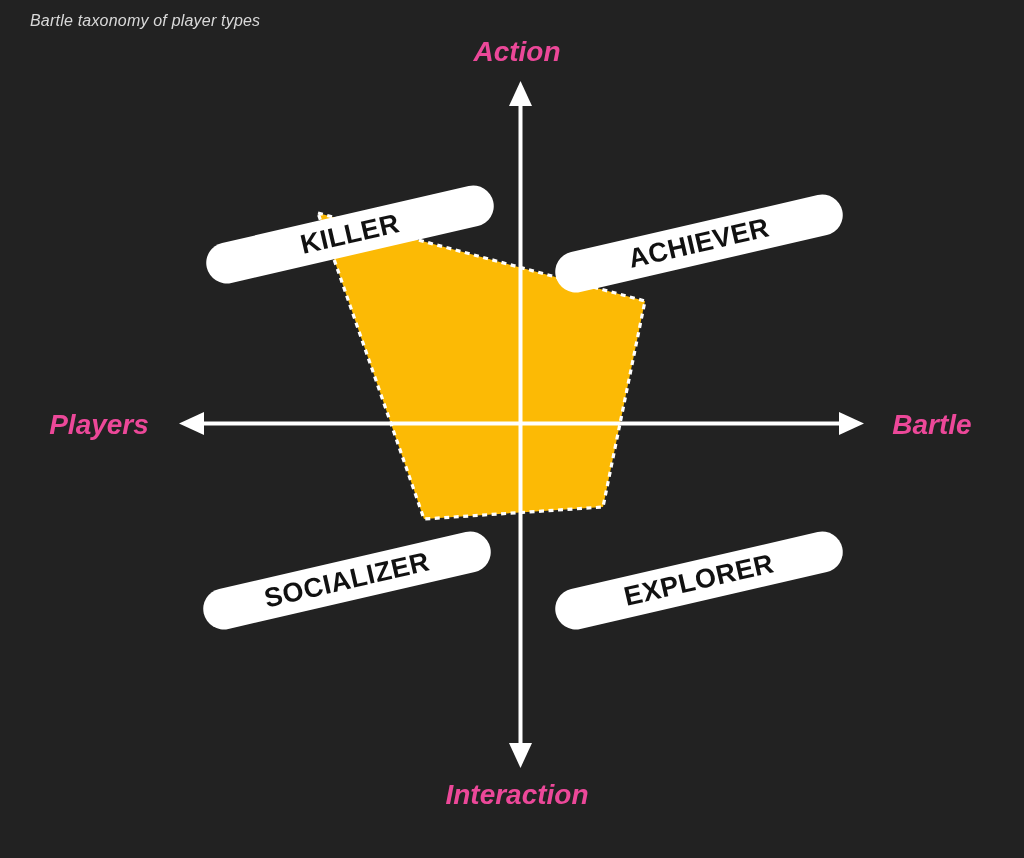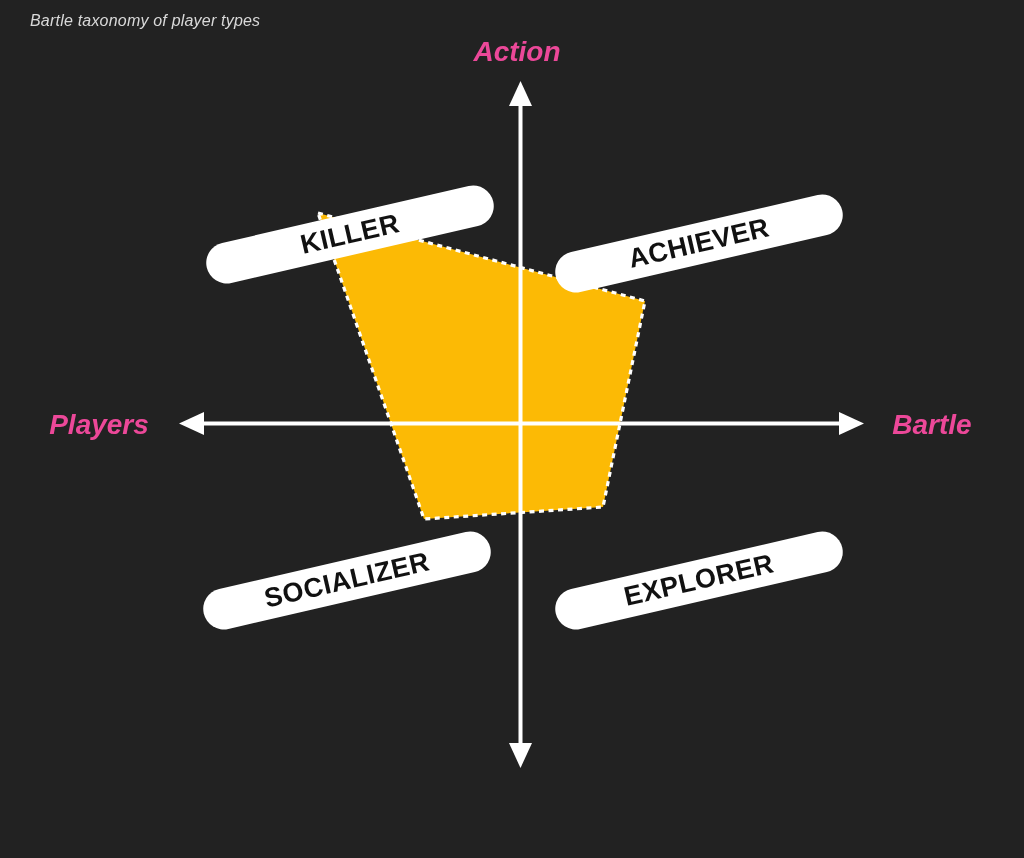--- a/index.html
+++ b/index.html
@@ -76,20 +76,21 @@
     <polygon points="520.5,81 509,106 532,106" fill="#FFFFFF"></polygon>
     <polygon points="520.5,768 509,743 532,743" fill="#FFFFFF"></polygon>
 
     <line x1="197" y1="423.5" x2="847" y2="423.5" stroke="#FFFFFF" stroke-width="4"></line>
     <polygon points="179,423.5 204,412 204,435" fill="#FFFFFF"></polygon>
     <polygon points="864,423.5 839,412 839,435" fill="#FFFFFF"></polygon>
   </svg>
 
   <div class="axis-label center" style="left:517px; top:38px;">Action</div>
 
+  <div class="axis-label center" style="left:517px; top:781px;">Interaction</div>
 
   <div class="axis-label center" style="left:99px; top:411px;text-align:center;">Players</div>
 
   <div class="axis-label center" style="left:932px; top:411px;">Bartle</div>
 
   <div class="pill pill-killer">KILLER</div>
 
   <div class="pill pill-achiever">ACHIEVER</div>
 
   <div class="pill pill-socializer">SOCIALIZER</div>

